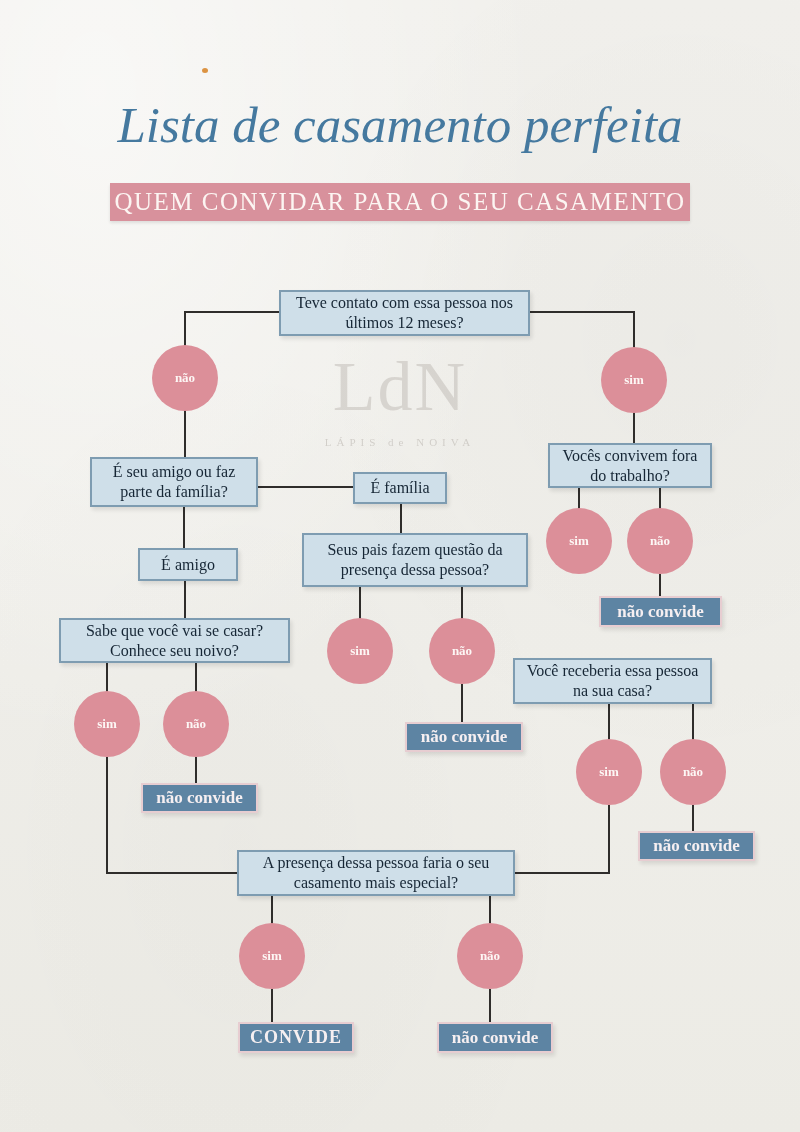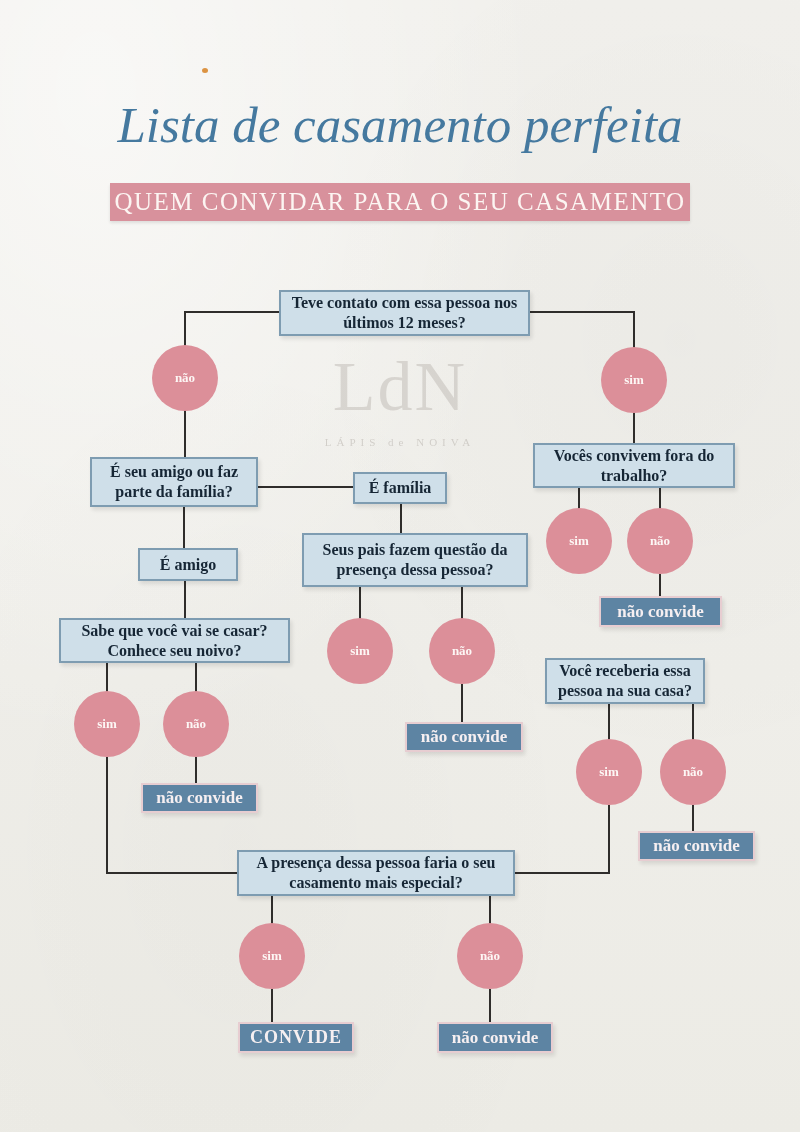--- a/index.html
+++ b/index.html
@@ -26,21 +26,21 @@
     font-size:25px;letter-spacing:1.5px;box-shadow:0 2px 3px rgba(0,0,0,0.10);
     white-space:nowrap;
   }
   .watermark{position:absolute;left:0;top:352px;width:100%;text-align:center;z-index:0;}
   .wm-mono{font-size:70px;line-height:1.0;color:#b9b4ae;opacity:.45;letter-spacing:2px;}
   .wm-brand{font-size:11px;letter-spacing:5px;color:#b9b4ae;opacity:.55;margin-top:14px;}
   .ln{position:absolute;background:#2f2d2b;z-index:1;}
   .qbox{
     position:absolute;z-index:2;box-sizing:border-box;
     background:#cfdfe9;border:2px solid #7e9cb1;color:#162635;
-    font-weight:bold;font-size:16px;line-height:1.25;
+    font-weight:normal;font-size:16px;line-height:1.25;
     display:flex;align-items:center;justify-content:center;text-align:center;
     padding:2px 6px;box-shadow:2px 3px 4px rgba(0,0,0,0.10);
   }
   .circ{
     position:absolute;z-index:2;width:66px;height:66px;border-radius:50%;
     background:#dc8f99;color:#fdf7f5;font-weight:bold;font-size:13px;
     display:flex;align-items:center;justify-content:center;
   }
   .obox{
     position:absolute;z-index:2;box-sizing:border-box;
@@ -91,25 +91,25 @@
   <div class="ln" style="left:608px;top:805px;width:2px;height:69px"></div>
   <div class="ln" style="left:515px;top:872px;width:95px;height:2px"></div>
   <div class="ln" style="left:271px;top:895px;width:2px;height:61px"></div>
   <div class="ln" style="left:489px;top:895px;width:2px;height:61px"></div>
   <div class="ln" style="left:271px;top:989px;width:2px;height:33px"></div>
   <div class="ln" style="left:489px;top:989px;width:2px;height:33px"></div>
 
   <div class="qbox" style="left:279px;top:290px;width:251px;height:46px">Teve contato com essa pessoa nos últimos 12 meses?</div>
   <div class="qbox" style="left:90px;top:457px;width:168px;height:50px">É seu amigo ou faz parte da família?</div>
   <div class="qbox" style="left:353px;top:472px;width:94px;height:32px">É família</div>
-  <div class="qbox" style="left:533px;top:443px;width:202px;height:45px">Vocês convivem fora do trabalho?</div>
+  <div class="qbox" style="left:548px;top:443px;width:164px;height:45px">Vocês convivem fora do trabalho?</div>
   <div class="qbox" style="left:138px;top:548px;width:100px;height:33px">É amigo</div>
   <div class="qbox" style="left:302px;top:533px;width:226px;height:54px">Seus pais fazem questão da presença dessa pessoa?</div>
   <div class="qbox" style="left:59px;top:618px;width:231px;height:45px">Sabe que você vai se casar? Conhece seu noivo?</div>
-  <div class="qbox" style="left:545px;top:658px;width:160px;height:46px">Você receberia essa pessoa na sua casa?</div>
+  <div class="qbox" style="left:513px;top:658px;width:199px;height:46px">Você receberia essa pessoa na sua casa?</div>
   <div class="qbox" style="left:237px;top:850px;width:278px;height:46px">A presença dessa pessoa faria o seu casamento mais especial?</div>
 
   <div class="circ" style="left:152px;top:345px">não</div>
   <div class="circ" style="left:601px;top:347px">sim</div>
   <div class="circ" style="left:546px;top:508px">sim</div>
   <div class="circ" style="left:627px;top:508px">não</div>
   <div class="circ" style="left:327px;top:618px">sim</div>
   <div class="circ" style="left:429px;top:618px">não</div>
   <div class="circ" style="left:74px;top:691px">sim</div>
   <div class="circ" style="left:163px;top:691px">não</div>

